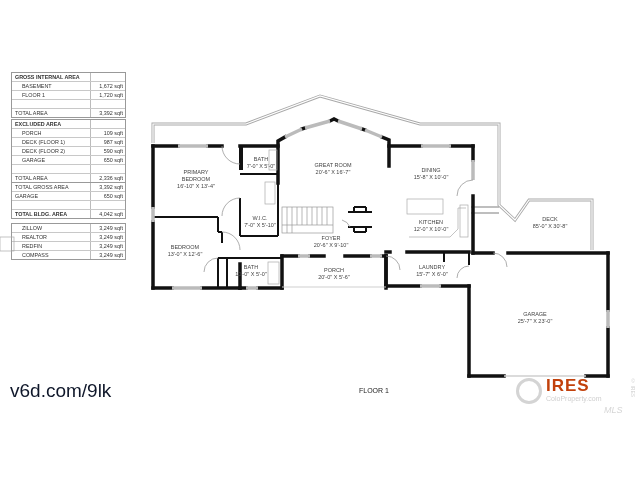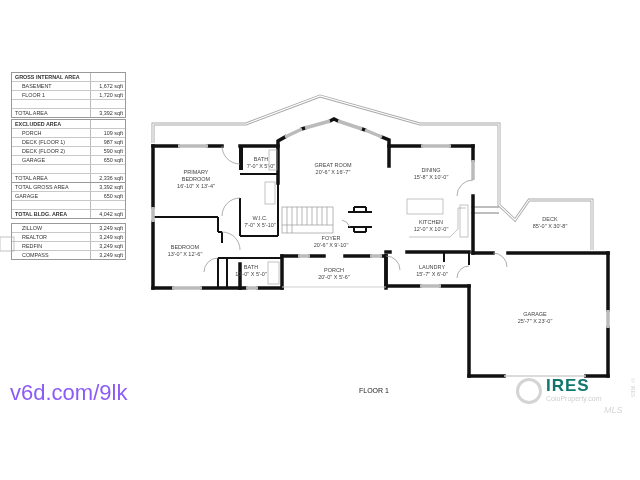--- a/index.html
+++ b/index.html
@@ -6,25 +6,25 @@
   body { width:640px; height:480px; position:relative; overflow:hidden; font-family:"Liberation Sans", sans-serif; }
   .tbl { position:absolute; left:11px; width:113px; border:1px solid #999; font-size:5.4px; color:#333; background:#fff; }
   .tbl .row { display:flex; height:8px; border-bottom:1px solid #c8c8c8; align-items:center; }
   .tbl .row:last-child { border-bottom:none; }
   .tbl .k { flex:1; padding-left:3px; white-space:nowrap; overflow:hidden; border-right:1px solid #bbb; height:100%; display:flex; align-items:center; }
   .tbl .k.ind { padding-left:10px; }
   .tbl .v { width:32px; text-align:right; padding-right:2px; height:100%; display:flex; align-items:center; justify-content:flex-end; }
   .tbl .b { font-weight:bold; }
   .lbl { position:absolute; font-size:5.5px; color:#444; text-align:center; line-height:7px; white-space:nowrap; transform:translateX(-50%); }
   #plan { position:absolute; left:0; top:0; }
-  .link { position:absolute; left:10px; top:380px; font-size:22px; color:#8b5cf6; }
+  .link { position:absolute; left:10px; top:380px; font-size:19px; color:#0f172a; }
   .floor { position:absolute; left:359px; top:387px; font-size:7px; color:#222; }
   .logo { position:absolute; left:516px; top:376px; width:122px; height:30px; color:#c9c9c9; }
   .logo .circ { position:absolute; left:0; top:2px; width:26px; height:26px; border:3px solid #d4d4d4; border-radius:50%; box-sizing:border-box; }
-  .logo .name { position:absolute; left:30px; top:0px; font-size:17px; font-weight:bold; letter-spacing:1px; color:#0f766e; }
+  .logo .name { position:absolute; left:30px; top:0px; font-size:17px; font-weight:bold; letter-spacing:1px; color:#c2410c; }
   .logo .mls { position:absolute; left:88px; top:5px; font-size:9px; font-style:italic; color:#d6d6d6;margin-top:24px; }
   .logo .site { position:absolute; left:30px; top:19px; font-size:7px; color:#cfcfcf; }
   .logo .vert { position:absolute; left:114px; top:2px; font-size:5px; color:#d0d0d0; writing-mode:vertical-rl; }
 </style>
 </head>
 <body>
 
 <div class="tbl" style="top:72px;">
   <div class="row">
       <div class="k b">GROSS INTERNAL AREA</div>

